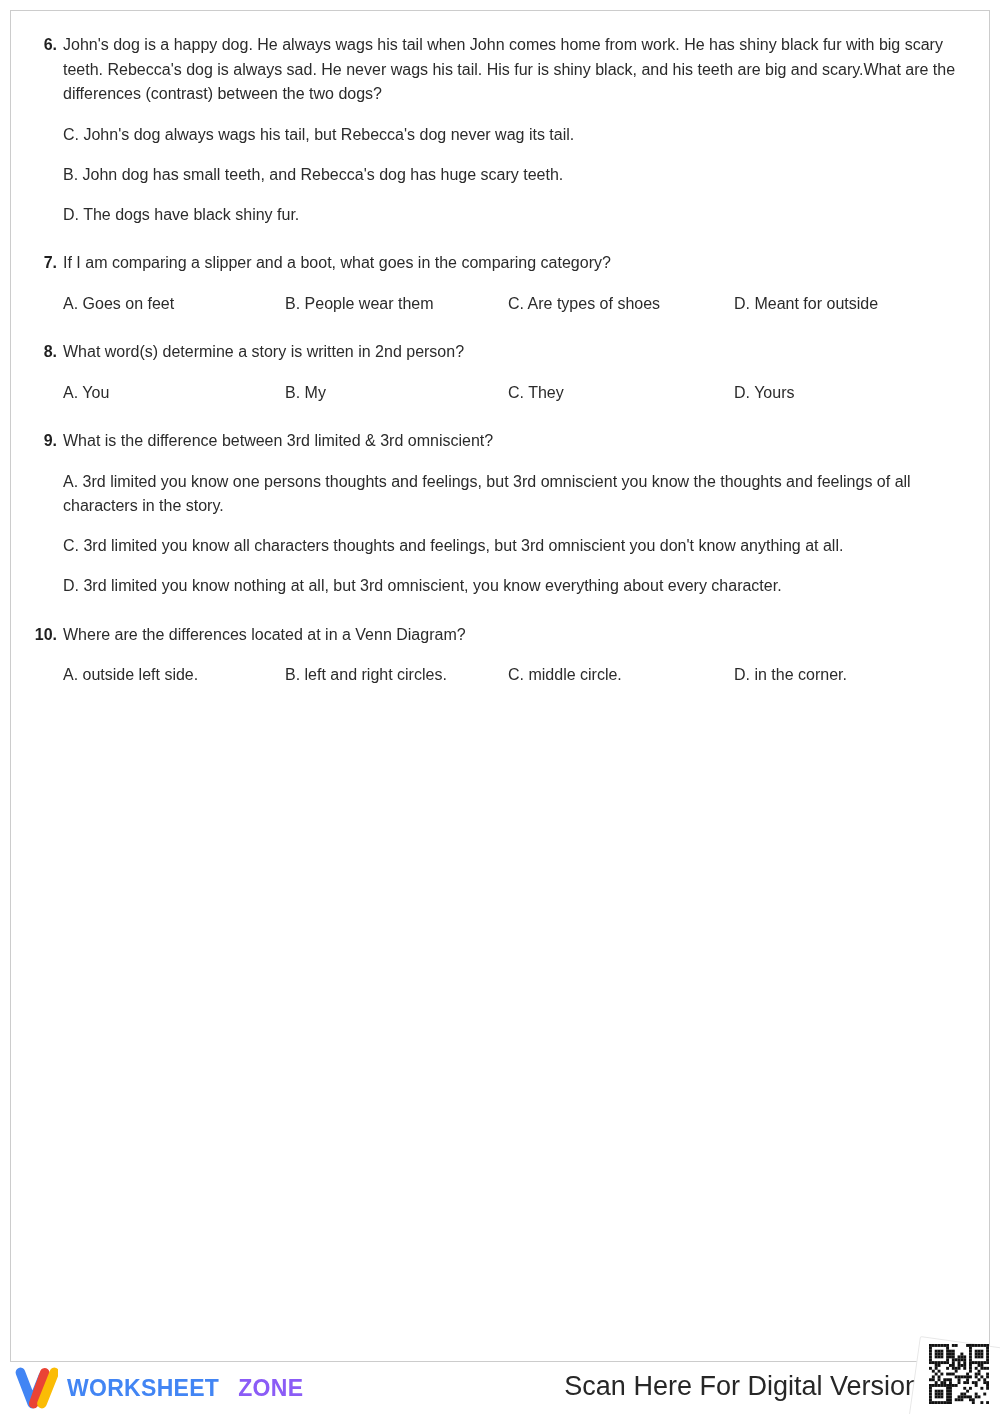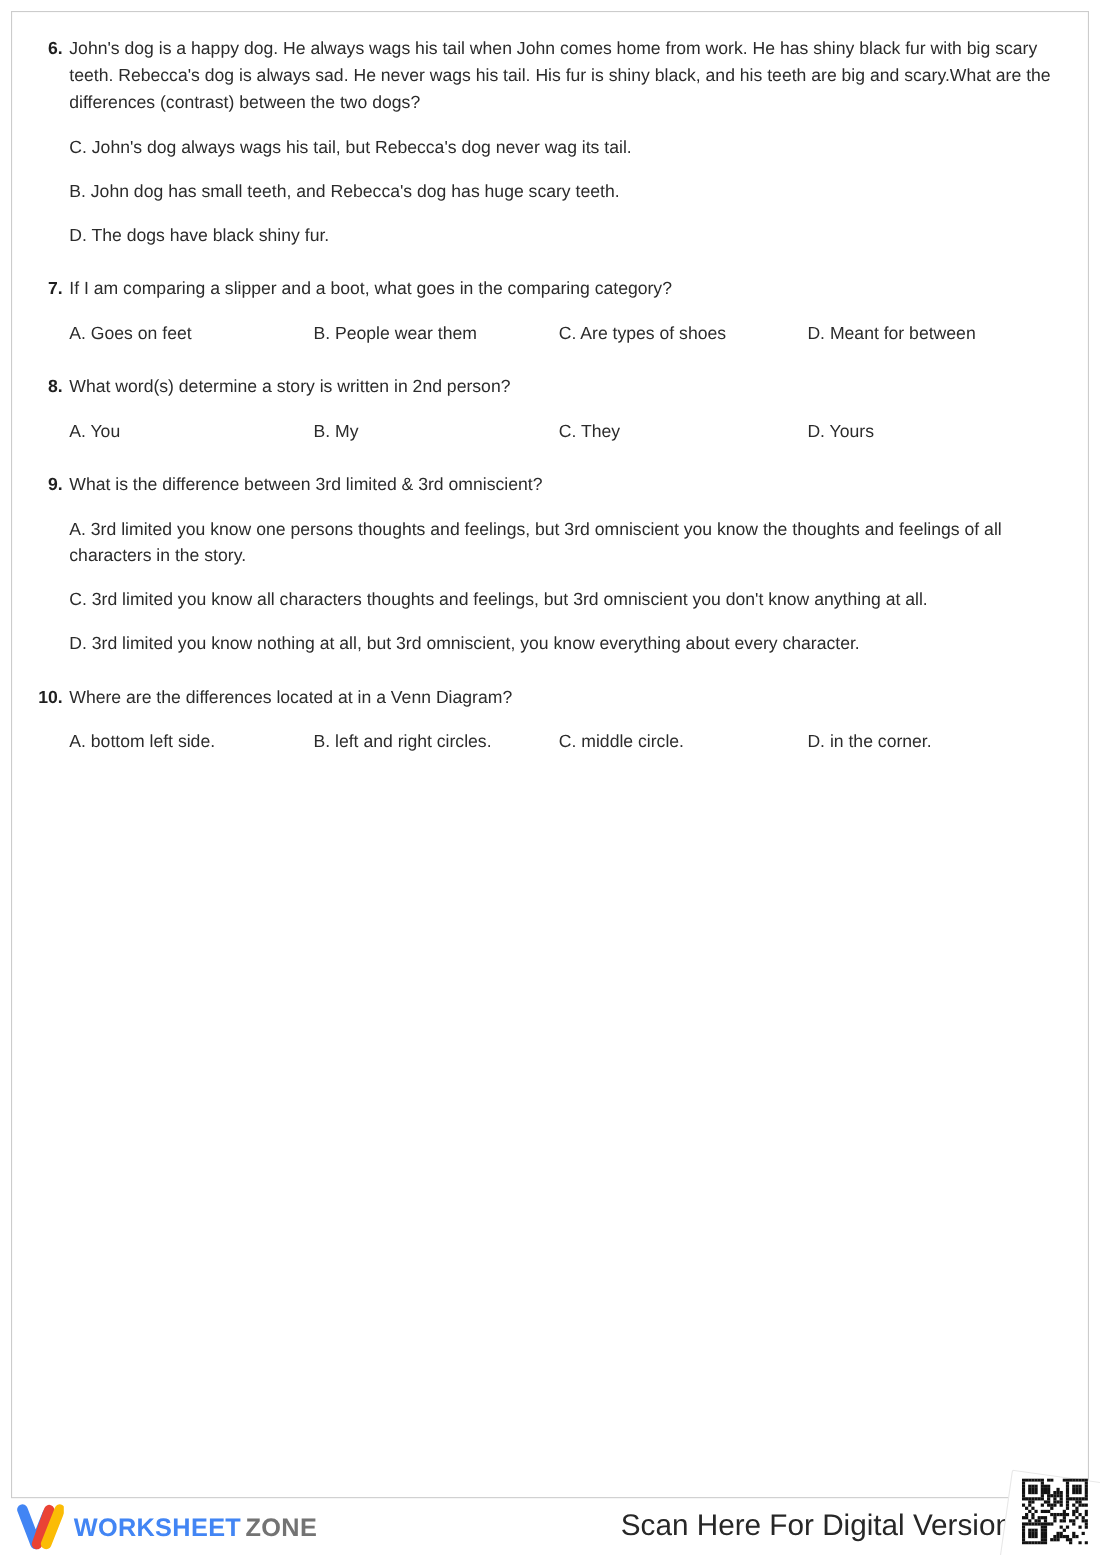--- a/index.html
+++ b/index.html
@@ -62,21 +62,21 @@
     align-items: center;
     gap: 9px;
   }
   .brand-text {
     font-weight: 700;
     font-size: 23px;
     letter-spacing: 0.3px;
     white-space: nowrap;
   }
   .brand-word1 { color: #4285F4; }
-  .brand-word2 { color: #737373; margin-left: 4px; }
+  .brand-word2 { color: #8b5cf6; margin-left: 19px; }
   .scan-text {
     position: absolute;
     right: 80px; top: 9px;
     font-size: 27px;
     color: #272727;
     white-space: nowrap;
   }
   .qr-card {
     position: absolute;
     left: 920px; top: -26px;
@@ -110,21 +110,21 @@
         </div>
       </div>
       <div class="question">
         <span class="qnum">7.</span>
         <div class="qbody">
           <p class="qtext">If I am comparing a slipper and a boot, what goes in the comparing category?</p>
           <div class="options options-row">
             <p class="opt">A. Goes on feet</p>
             <p class="opt">B. People wear them</p>
             <p class="opt">C. Are types of shoes</p>
-            <p class="opt">D. Meant for between</p>
+            <p class="opt">D. Meant for outside</p>
           </div>
         </div>
       </div>
       <div class="question">
         <span class="qnum">8.</span>
         <div class="qbody">
           <p class="qtext">What word(s) determine a story is written in 2nd person?</p>
           <div class="options options-row">
             <p class="opt">A. You</p>
             <p class="opt">B. My</p>
@@ -142,21 +142,21 @@
             <p class="opt">C. 3rd limited you know all characters thoughts and feelings, but 3rd omniscient you don't know anything at all.</p>
             <p class="opt">D. 3rd limited you know nothing at all, but 3rd omniscient, you know everything about every character.</p>
           </div>
         </div>
       </div>
       <div class="question">
         <span class="qnum">10.</span>
         <div class="qbody">
           <p class="qtext">Where are the differences located at in a Venn Diagram?</p>
           <div class="options options-row">
-            <p class="opt">A. bottom left side.</p>
+            <p class="opt">A. outside left side.</p>
             <p class="opt">B. left and right circles.</p>
             <p class="opt">C. middle circle.</p>
             <p class="opt">D. in the corner.</p>
           </div>
         </div>
       </div>
     </div>
 </div>
 
 <div class="footer">

